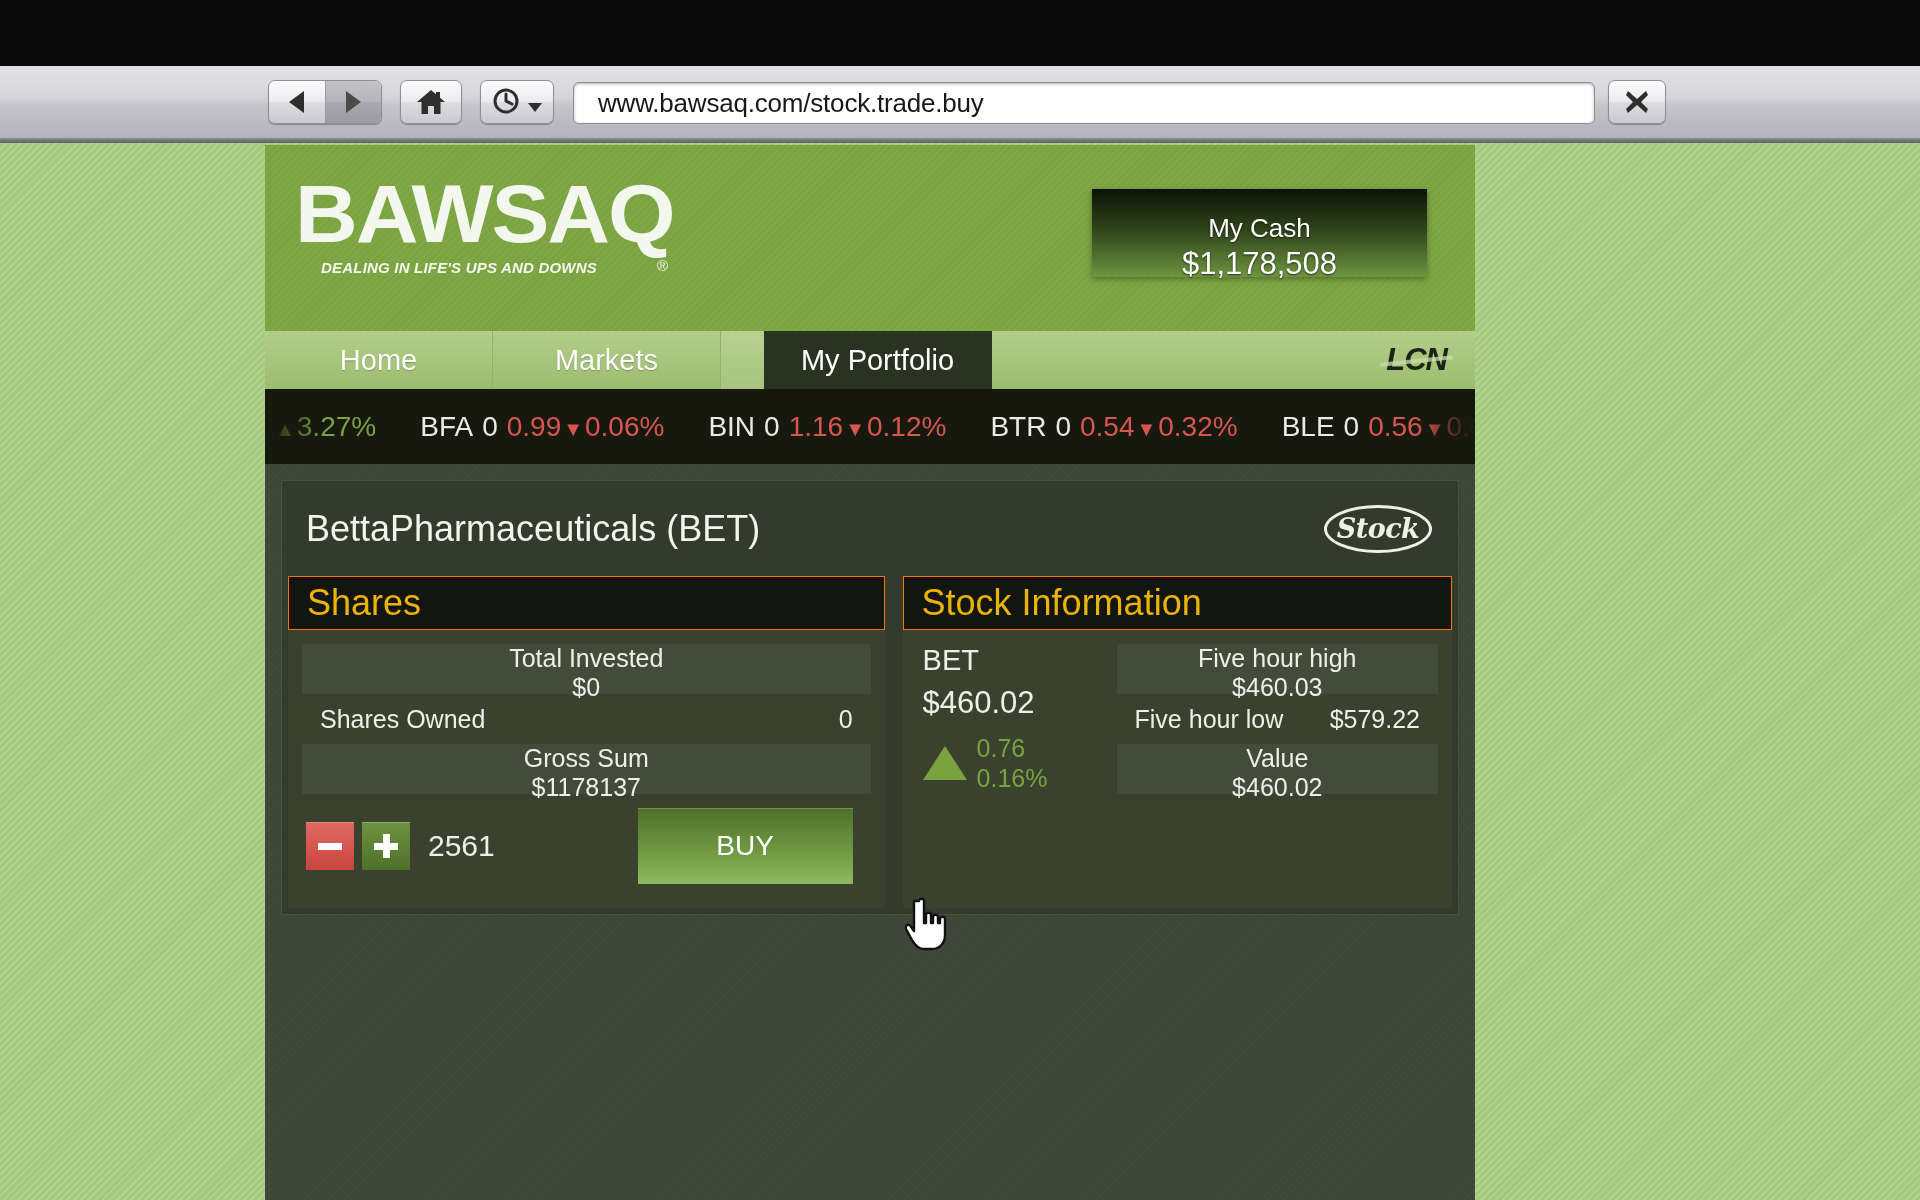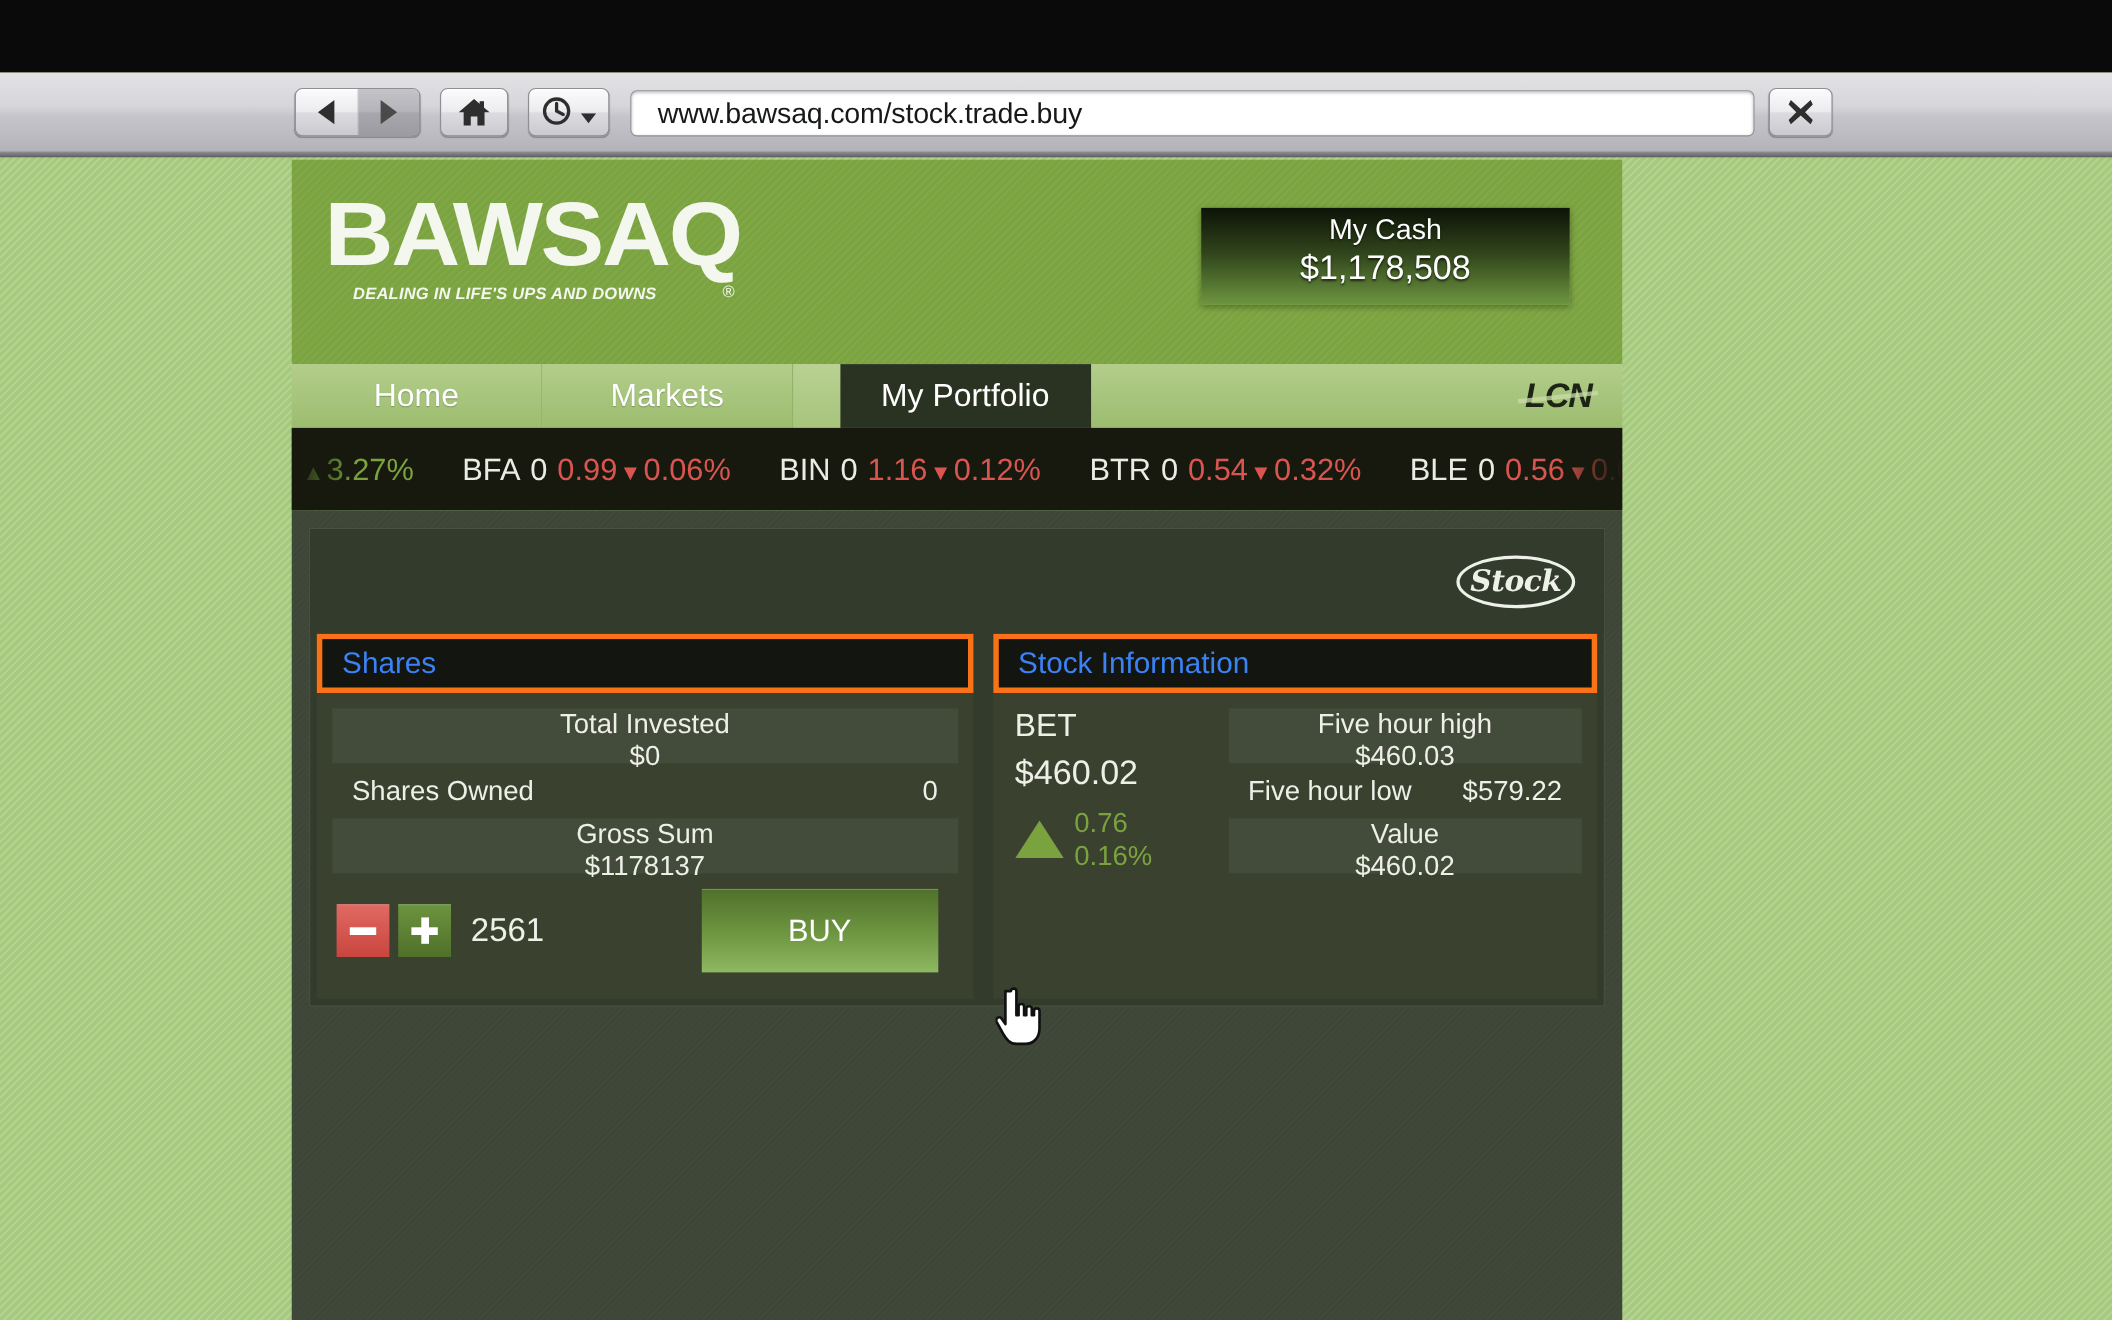--- a/index.html
+++ b/index.html
@@ -88,21 +88,21 @@
     letter-spacing:0.2px; margin-left:26px;
   }
   #regmark { font-size:15px; color:#f4f7ee; margin-left:60px; margin-bottom:2px; }
 
   #cash {
     position:absolute; right:48px; top:44px; width:335px; height:88px;
     background: linear-gradient(to bottom, #0c1307 0%, #31461c 48%, #6d9540 100%);
     text-align:center; color:#fff;
     box-shadow: 0 2px 6px rgba(0,0,0,.35);
   }
-  #cashlabel { font-size:26px; padding-top:4px; text-shadow:0 1px 2px rgba(0,0,0,.65); }
+  #cashlabel { font-size:26px; padding-top:24px; text-shadow:0 1px 2px rgba(0,0,0,.65); }
   #cashvalue { font-size:31px; margin-top:2px; text-shadow:0 1px 2px rgba(0,0,0,.65); }
 
   
   #nav { position:relative; height:58px; display:flex;
     background: linear-gradient(to bottom, #b9d192 0%, #a7c47c 100%); }
   .tab {
     width:228px; height:100%;
     display:flex; align-items:center; justify-content:center;
     font-size:29px; color:#ffffff;
     border-right:1px solid #93b369;
@@ -171,22 +171,22 @@
     font-family:"DejaVu Serif", serif; font-style:italic; font-weight:bold;
     font-size:27px; color:#eef1e7; letter-spacing:-0.5px;
   }
 
   #panels { display:flex; gap:18px; padding:0 6px 6px 6px; }
   .panel { background:#3a422f; }
   .panel.left  { width:608px; }
   .panel.right { width:560px; }
   .panelhead {
     height:54px; background:#131610; display:flex; align-items:center;
-    padding-left:18px; font-size:27px; color:#3b82f6;
-    border:5px solid #f97316;
+    padding-left:18px; font-size:36px; color:#eab308;
+    border:1px solid #f97316;
   }
   .panelbody { padding:14px 14px 18px 14px; }
 
   .row {
     height:50px; display:flex; align-items:center; justify-content:space-between;
     padding:0 18px; font-size:25px; color:#eef0e8;
   }
   .row.alt { background:#434b3a;flex-direction:column; }
 
   
@@ -334,20 +334,21 @@
       <span class="vol">0</span>
       <span class="pr">1.22</span>
 
     </span>
   </div>
 
   <div id="content">
     <div id="card">
 
       <div id="cardhead">
+        <div id="stockname">BettaPharmaceuticals (BET)</div>
         <div id="betta">
           <span id="bettatxt">Stock</span>
         </div>
       </div>
 
       <div id="panels">
 
         <div class="panel left">
           <div class="panelhead">Shares</div>
           <div class="panelbody">

